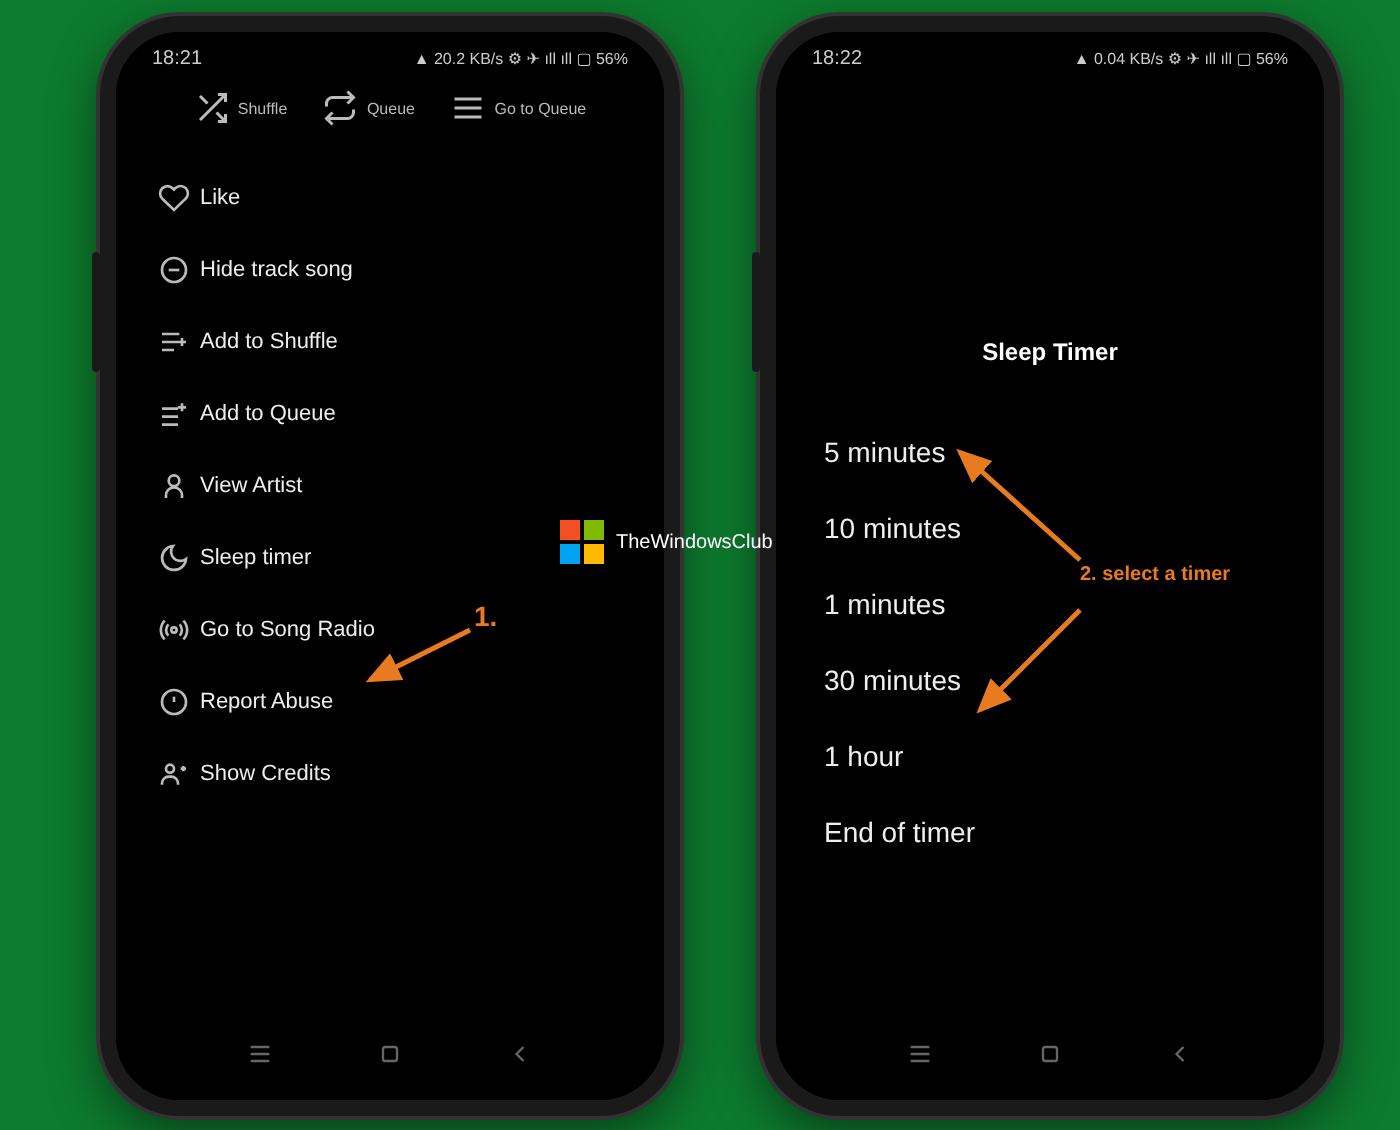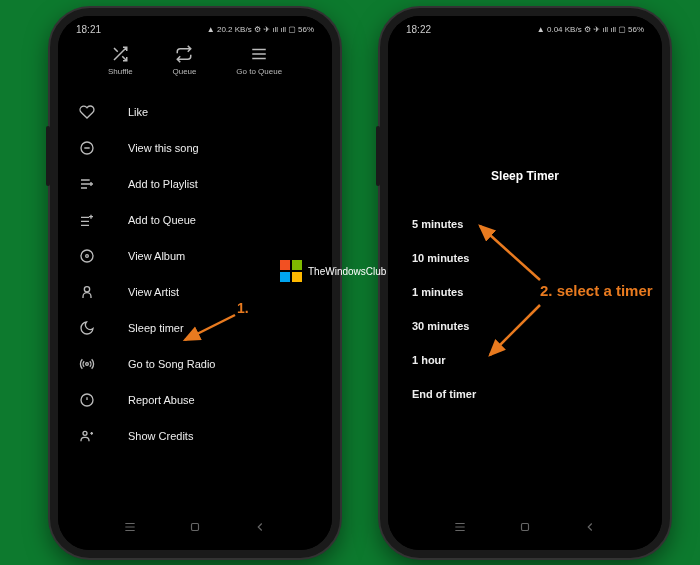--- a/index.html
+++ b/index.html
@@ -50,40 +50,40 @@
       color: #ccc;
     }
     .status-right { display: flex; align-items: center; gap: 3px; font-size: 8px; text-align: center; }
     .toolbar {
       display: flex;
       justify-content: space-around;
       padding: 6px 30px 14px;
     }
     .toolbar-item {
       display: flex;
-      flex-direction: column;
+      flex-direction: row;
       align-items: center;
       gap: 4px;
       font-size: 8px;
       color: #bbb;
     }
     .toolbar-icon {
       width: 18px;
       height: 18px;
       display: flex;
       align-items: center;
       justify-content: center;
     }
     .menu-list {
       padding: 4px 0;
     }
     .menu-item {
       display: flex;
       align-items: center;
-      gap: 32px;
+      gap: 4px;
       padding: 9px 20px;
       font-size: 11px;
       font-weight: 500;
       color: #eee;
     }
     .menu-icon {
       width: 18px;
       height: 18px;
       display: flex;
       align-items: center;
@@ -111,22 +111,22 @@
       padding-top: 130px;
     }
     .sleep-title {
       text-align: center;
       font-size: 12px;
       font-weight: 700;
       margin-bottom: 24px;
     }
     .sleep-options { padding: 0 24px; }
     .sleep-option {
-      font-size: 11px;
-      font-weight: 700;
+      font-size: 14px;
+      font-weight: 400;
       padding: 11px 0;
       color: #eee;
     }
     
     .annotation {
       position: absolute;
       color: #e87a1f;
       font-weight: 700;
       font-size: 14px;
       pointer-events: none;
@@ -201,46 +201,37 @@
           </span>
         <span>Like</span>
       </div>
       <div class="menu-item">
         <span class="menu-icon">
             <svg width="16" height="16" viewBox="0 0 24 24" fill="none" stroke="#bbb" stroke-width="2">
               <circle cx="12" cy="12" r="9"></circle>
               <path d="M8 12h8"></path>
             </svg>
           </span>
-        <span>View this song</span>
+        <span>Hide track song</span>
       </div>
       <div class="menu-item">
         <span class="menu-icon">
             <svg width="16" height="16" viewBox="0 0 24 24" fill="none" stroke="#bbb" stroke-width="2">
               <path d="M3 6h13M3 12h13M3 18h9M18 9v6M15 12h6"></path>
             </svg>
           </span>
-        <span>Add to Playlist</span>
+        <span>Add to Shuffle</span>
       </div>
       <div class="menu-item">
         <span class="menu-icon">
             <svg width="16" height="16" viewBox="0 0 24 24" fill="none" stroke="#bbb" stroke-width="2">
               <path d="M3 8h12M3 14h12M3 20h12M18 4v6M15 7h6"></path>
             </svg>
           </span>
         <span>Add to Queue</span>
-      </div>
-      <div class="menu-item">
-        <span class="menu-icon">
-            <svg width="16" height="16" viewBox="0 0 24 24" fill="none" stroke="#bbb" stroke-width="2">
-              <circle cx="12" cy="12" r="9"></circle>
-              <circle cx="12" cy="12" r="2"></circle>
-            </svg>
-          </span>
-        <span>View Album</span>
       </div>
       <div class="menu-item">
         <span class="menu-icon">
             <svg width="16" height="16" viewBox="0 0 24 24" fill="none" stroke="#bbb" stroke-width="2">
               <circle cx="12" cy="8" r="4"></circle>
               <path d="M6 21v-2a6 6 0 0112 0v2"></path>
             </svg>
           </span>
         <span>View Artist</span>
       </div>
@@ -343,21 +334,21 @@
 <div class="annotation" style="left:237px; top:300px;">1.</div>
 <svg class="arrow" style="left:175px; top:310px;" width="70" height="40">
   <defs>
       <marker id="ah1" markerWidth="8" markerHeight="8" refX="6" refY="3" orient="auto">
         <path d="M0,0 L7,3 L0,6 Z" fill="#e87a1f"></path>
       </marker>
     </defs>
   <path d="M60 5 L10 30" stroke="#e87a1f" stroke-width="2.5" fill="none" marker-end="url(#ah1)"></path>
 </svg>
 
-<div class="annotation" style="left:540px; top:282px; font-size:15px;text-align:center;">2. select a timer</div>
+<div class="annotation" style="left:540px; top:282px; font-size:10px;text-align:center;">2. select a timer</div>
 <svg class="arrow" style="left:470px; top:218px;" width="80" height="70">
   <defs>
       <marker id="ah2" markerWidth="8" markerHeight="8" refX="6" refY="3" orient="auto">
         <path d="M0,0 L7,3 L0,6 Z" fill="#e87a1f"></path>
       </marker>
     </defs>
   <path d="M70 62 L10 8" stroke="#e87a1f" stroke-width="2.5" fill="none" marker-end="url(#ah2)"></path>
 </svg>
 <svg class="arrow" style="left:475px; top:300px;" width="80" height="70">
   <defs>

